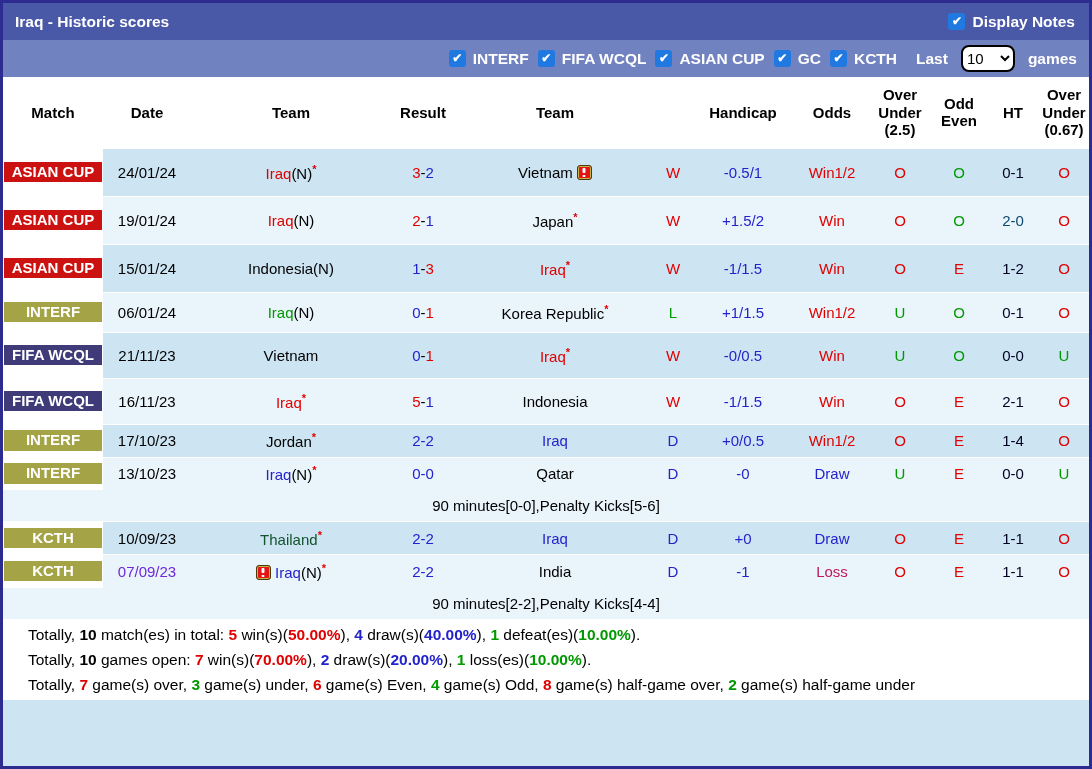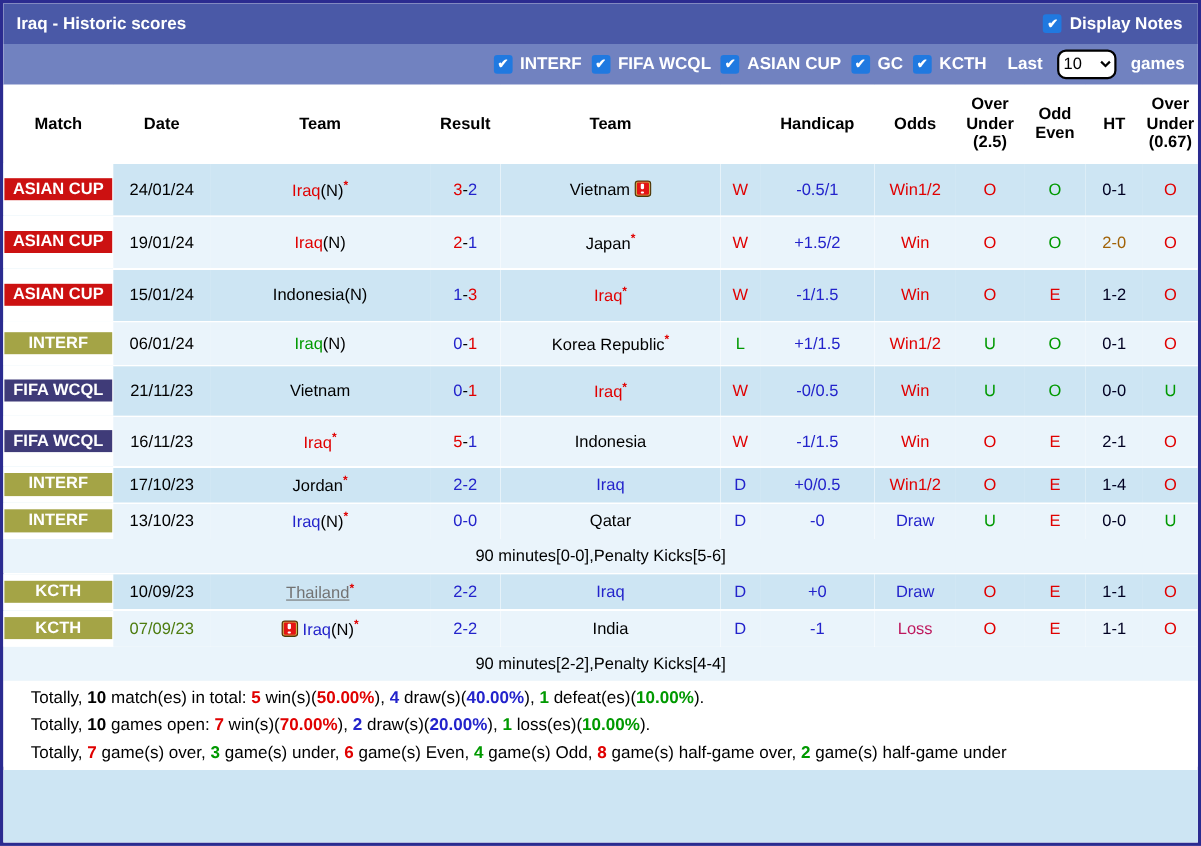--- a/index.html
+++ b/index.html
@@ -162,21 +162,21 @@
           </td>
           <td style="color: rgb(0, 0, 0);">19/01/24</td>
           <td><span style="color: rgb(224, 0, 0);">Iraq</span><span style="color: rgb(0, 0, 0);">(N)</span></td>
           <td><span style="color: rgb(224, 0, 0);">2</span><span style="color: rgb(0, 0, 0);">-</span><span style="color: rgb(35, 35, 203);">1</span></td>
           <td><span style="color: rgb(0, 0, 0);">Japan</span><sup class="star">*</sup></td>
           <td style="color: rgb(224, 0, 0);">W</td>
           <td style="color: rgb(35, 35, 203);">+1.5/2</td>
           <td style="color: rgb(224, 0, 0);">Win</td>
           <td style="color: rgb(224, 0, 0);">O</td>
           <td style="color: rgb(0, 153, 0);">O</td>
-          <td style="color: #a16207;">2-0</td>
+          <td style="color: #0c4a6e;">2-0</td>
           <td style="color: rgb(224, 0, 0);">O</td>
         </tr>
         <tr class="stripe-a match-row" style="height: 48px;">
           <td class="label-cell">
             <div class="comp-label" style="background: rgb(204, 17, 17);">ASIAN CUP</div>
           </td>
           <td style="color: rgb(0, 0, 0);">15/01/24</td>
           <td><span style="color: rgb(0, 0, 0);">Indonesia</span><span style="color: rgb(0, 0, 0);">(N)</span></td>
           <td><span style="color: rgb(35, 35, 203);">1</span><span style="color: rgb(0, 0, 0);">-</span><span style="color: rgb(224, 0, 0);">3</span></td>
           <td><span style="color: rgb(224, 0, 0);">Iraq</span><sup class="star">*</sup></td>
@@ -269,36 +269,36 @@
           <td style="color: rgb(0, 153, 0);">U</td>
         </tr>
         <tr class="stripe-b">
           <td class="note-cell" colspan="12" style="color: rgb(0, 0, 0);">90 minutes[0-0],Penalty Kicks[5-6]</td>
         </tr>
         <tr class="stripe-a match-row" style="height: 33px;">
           <td class="label-cell">
             <div class="comp-label" style="background: rgb(164, 164, 70);">KCTH</div>
           </td>
           <td style="color: rgb(0, 0, 0);">10/09/23</td>
-          <td><span style="color: #737373; text-decoration: underline;">Thailand</span><sup class="star">*</sup></td>
+          <td><span style="color: #14532d;">Thailand</span><sup class="star">*</sup></td>
           <td><span style="color: rgb(35, 35, 203);">2</span><span style="color: rgb(35, 35, 203);">-</span><span style="color: rgb(35, 35, 203);">2</span></td>
           <td><span style="color: rgb(35, 35, 203);">Iraq</span></td>
           <td style="color: rgb(35, 35, 203);">D</td>
           <td style="color: rgb(35, 35, 203);">+0</td>
           <td style="color: rgb(35, 35, 203);">Draw</td>
           <td style="color: rgb(224, 0, 0);">O</td>
           <td style="color: rgb(224, 0, 0);">E</td>
           <td style="color: rgb(0, 0, 34);">1-1</td>
           <td style="color: rgb(224, 0, 0);">O</td>
         </tr>
         <tr class="stripe-b match-row" style="height: 33px;">
           <td class="label-cell">
             <div class="comp-label" style="background: rgb(164, 164, 70);">KCTH</div>
           </td>
-          <td style="color: #4d7c0f;">07/09/23</td>
+          <td style="color: #6d28d9;">07/09/23</td>
           <td><span class="card-icon"></span> <span style="color: rgb(35, 35, 203);">Iraq</span><span style="color: rgb(0, 0, 0);">(N)</span><sup class="star">*</sup></td>
           <td><span style="color: rgb(35, 35, 203);">2</span><span style="color: rgb(35, 35, 203);">-</span><span style="color: rgb(35, 35, 203);">2</span></td>
           <td><span style="color: rgb(0, 0, 0);">India</span></td>
           <td style="color: rgb(35, 35, 203);">D</td>
           <td style="color: rgb(35, 35, 203);">-1</td>
           <td style="color: #be185d;">Loss</td>
           <td style="color: rgb(224, 0, 0);">O</td>
           <td style="color: rgb(224, 0, 0);">E</td>
           <td style="color: rgb(0, 0, 34);">1-1</td>
           <td style="color: rgb(224, 0, 0);">O</td>

